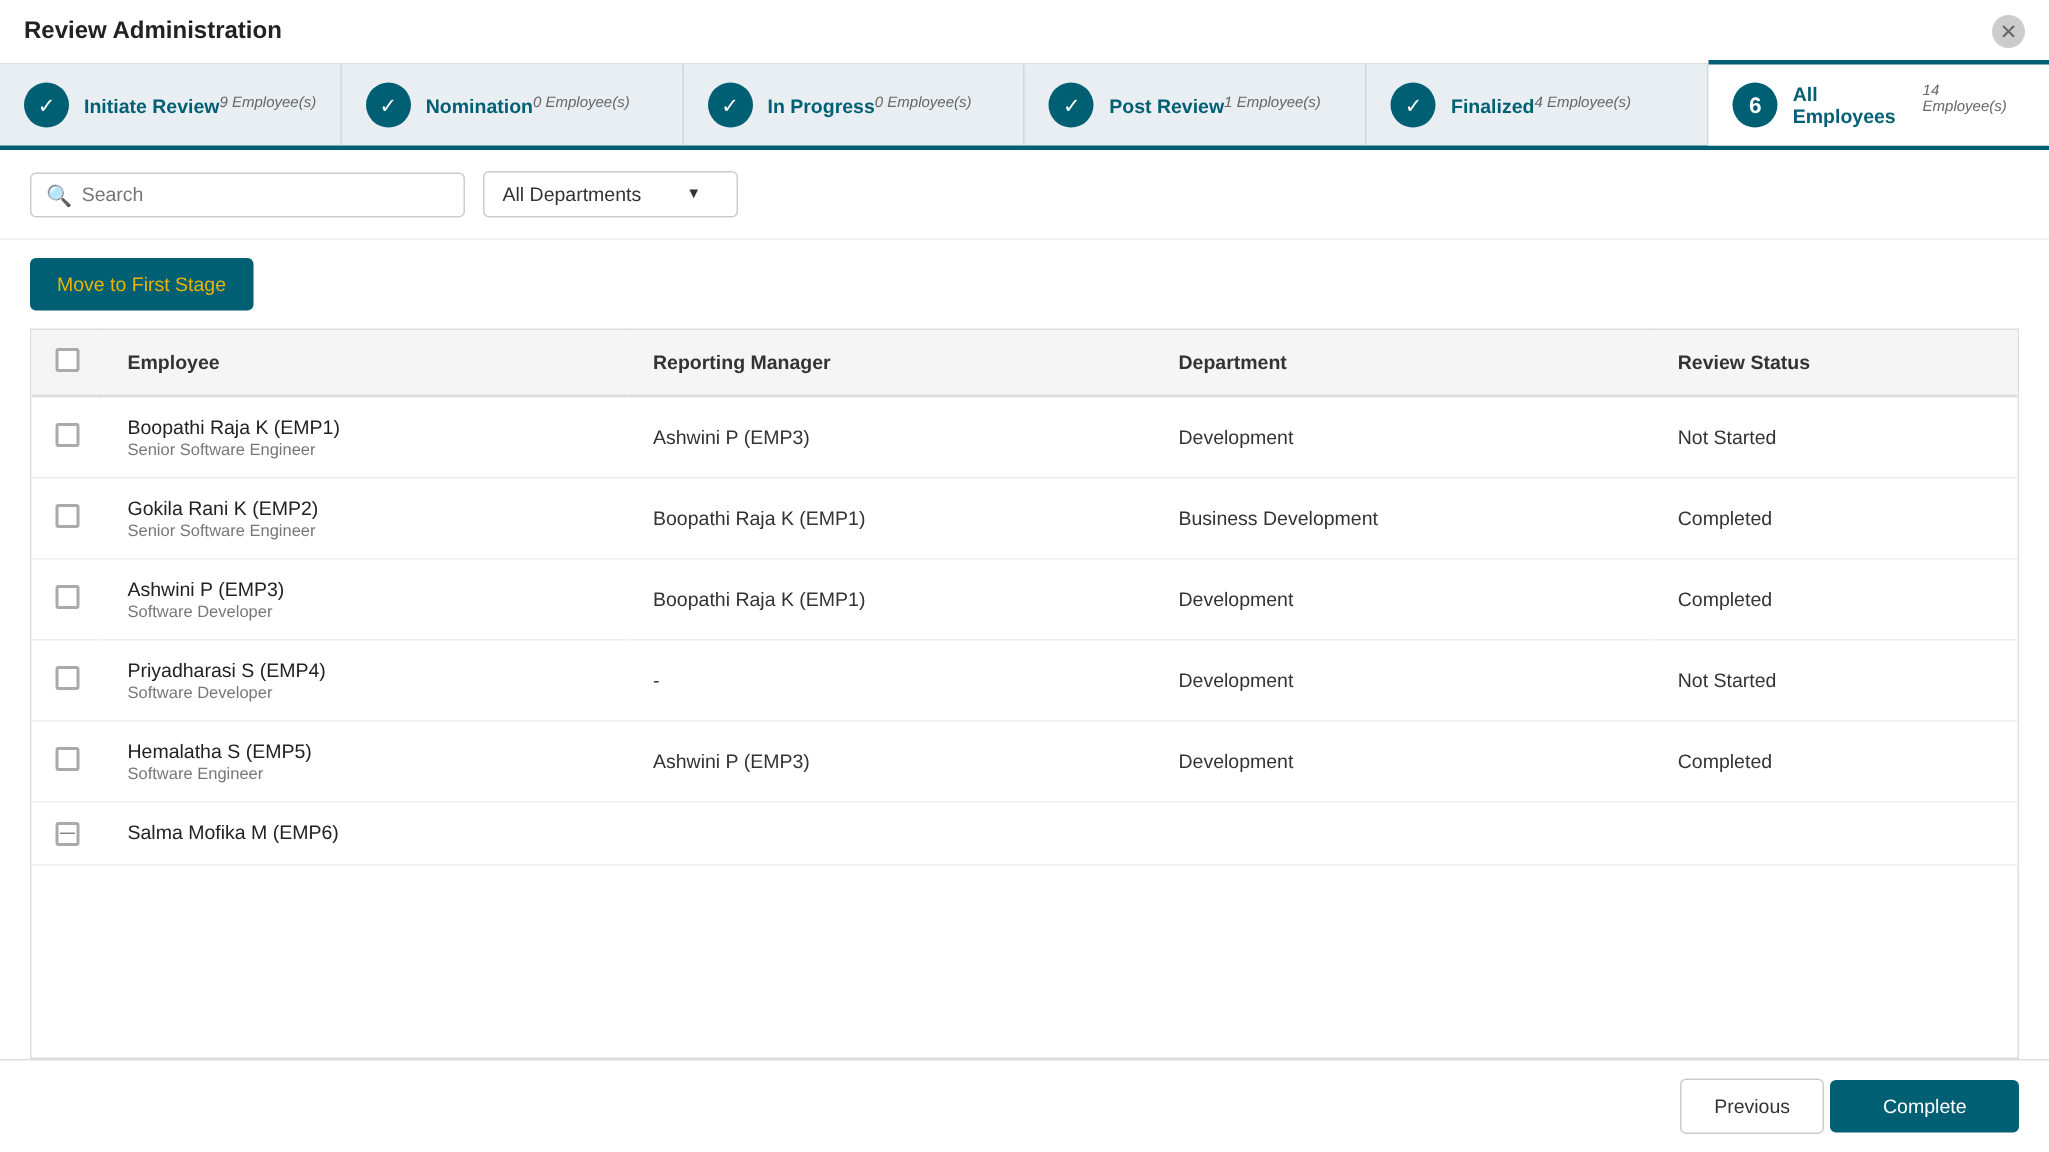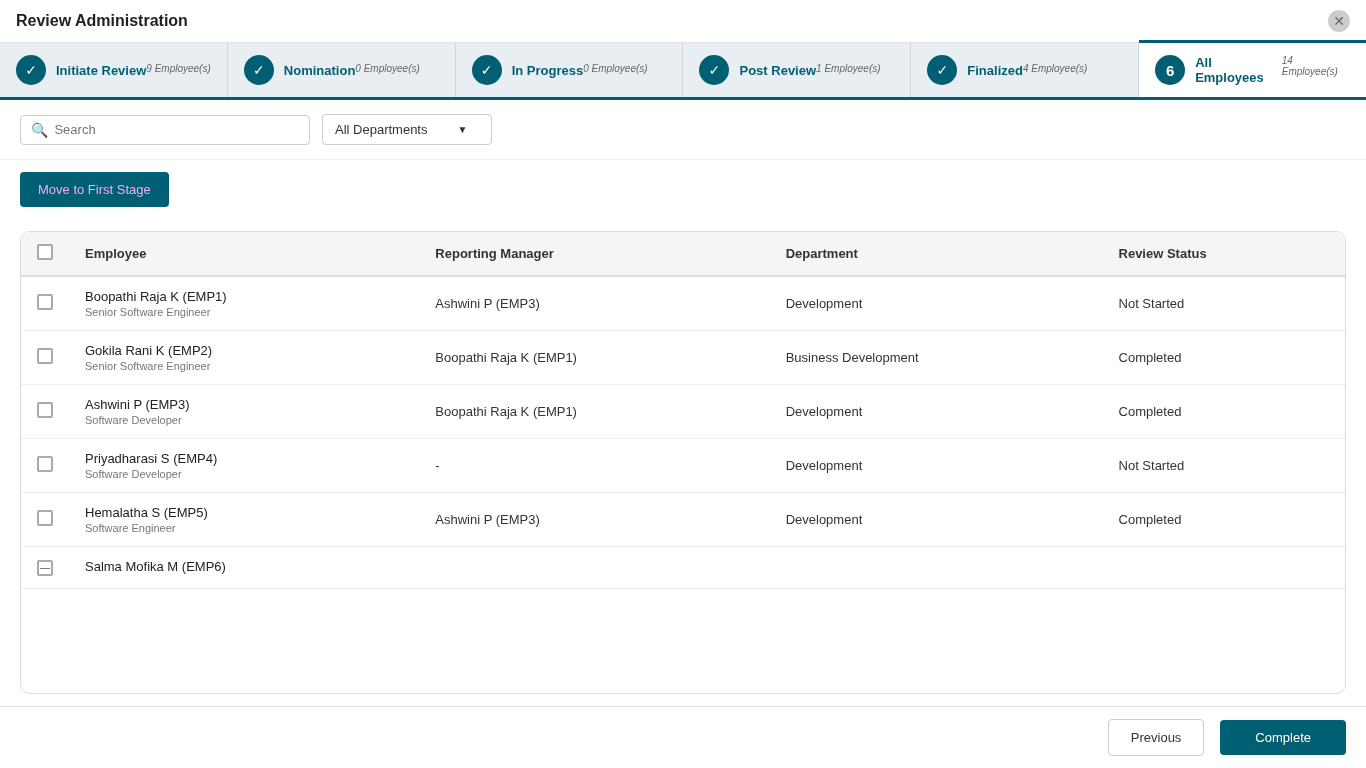--- a/index.html
+++ b/index.html
@@ -28,38 +28,38 @@
     .toolbar { display: flex; align-items: center; padding: 14px 20px; gap: 12px; background: #fff; border-bottom: 1px solid #eee; }
     .search-box { display: flex; align-items: center; border: 1px solid #ccc; border-radius: 4px; padding: 6px 10px; background: #fff; width: 290px; gap: 6px; }
     .search-box input { border: none; outline: none; font-size: 13px; width: 100%; color: #737373; }
     .search-icon { color: #888; font-size: 14px; }
     .dept-select { border: 1px solid #ccc; border-radius: 4px; padding: 7px 12px; font-size: 13px; background: #fff; color: #333; cursor: pointer; display: flex; align-items: center; gap: 30px; min-width: 170px; }
     .dept-select span { color: #333; }
     .dept-arrow { color: #888; font-size: 10px; }
 
     
     .action-bar { padding: 12px 20px; background: #fff; }
-    .move-btn { background: #005f73; color: #f0abfc; border: none; border-radius: 4px; padding: 10px 18px; font-size: 13px; cursor: pointer; font-weight: 500; }
-
-    
-    .table-container { flex: 1; overflow-y: auto; margin: 12px 20px; border: 1px solid #ddd; border-radius: 10px; }
+    .move-btn { background: #005f73; color: #eab308; border: none; border-radius: 4px; padding: 10px 18px; font-size: 13px; cursor: pointer; font-weight: 500; }
+
+    
+    .table-container { flex: 1; overflow-y: auto; margin: 0 20px; border: 1px solid #ddd; border-radius: 0; }
     table { width: 100%; border-collapse: collapse; background: #fff; }
     thead tr { background: #f5f5f5; border-bottom: 2px solid #ddd; }
     th { padding: 12px 16px; text-align: left; font-weight: 700; font-size: 13px; color: #333; }
     tbody tr { border-bottom: 1px solid #eee; }
     td { padding: 12px 16px; font-size: 13px; color: #333; vertical-align: middle; }
     .employee-name { font-weight: 500; color: #222; }
     .employee-title { font-size: 11px; color: #777; margin-top: 2px; }
     .checkbox-cell { width: 40px; }
     .custom-checkbox { width: 16px; height: 16px; border: 2px solid #aaa; border-radius: 2px; cursor: pointer; display: inline-block; background: #fff; }
     .custom-checkbox.indeterminate { background: #fff; display: flex; align-items: center; justify-content: center; }
     .custom-checkbox.indeterminate::after { content: '—'; font-size: 10px; color: #555; line-height: 1; }
 
     
-    .footer { display: flex; align-items: center; justify-content: flex-end; padding: 12px 20px; gap: 16px; background: #fff; border-top: 1px solid #ddd; }
+    .footer { display: flex; align-items: center; justify-content: flex-end; padding: 12px 20px; gap: 4px; background: #fff; border-top: 1px solid #ddd; }
     .prev-btn { background: #fff; color: #333; border: 1px solid #ccc; border-radius: 4px; padding: 10px 22px; font-size: 13px; cursor: pointer; }
     .complete-btn { background: #005f73; color: #fff; border: none; border-radius: 4px; padding: 10px 35px; font-size: 13px; cursor: pointer; font-weight: 500; }
   </style>
 </head>
 <body>
 
 <div class="window">
 
   <div class="title-bar">
     <span class="title-bar-title">Review Administration</span>

